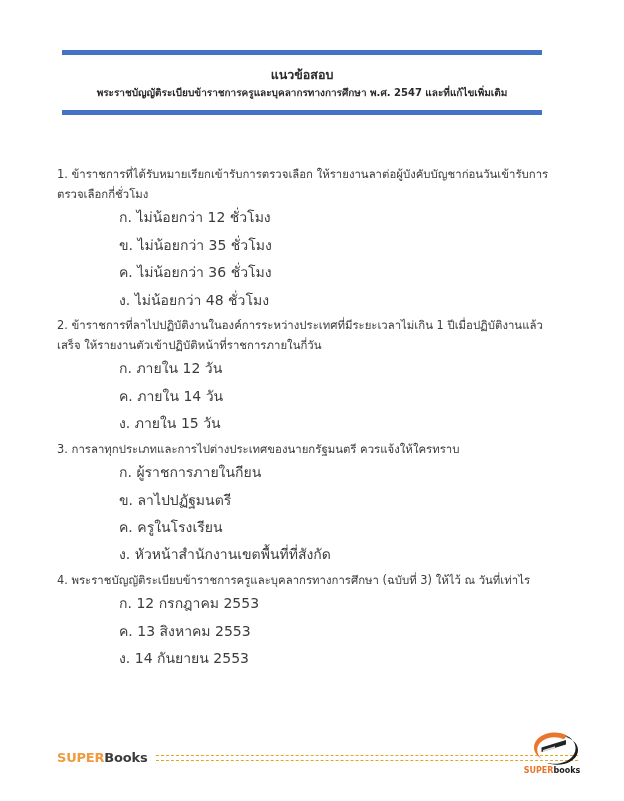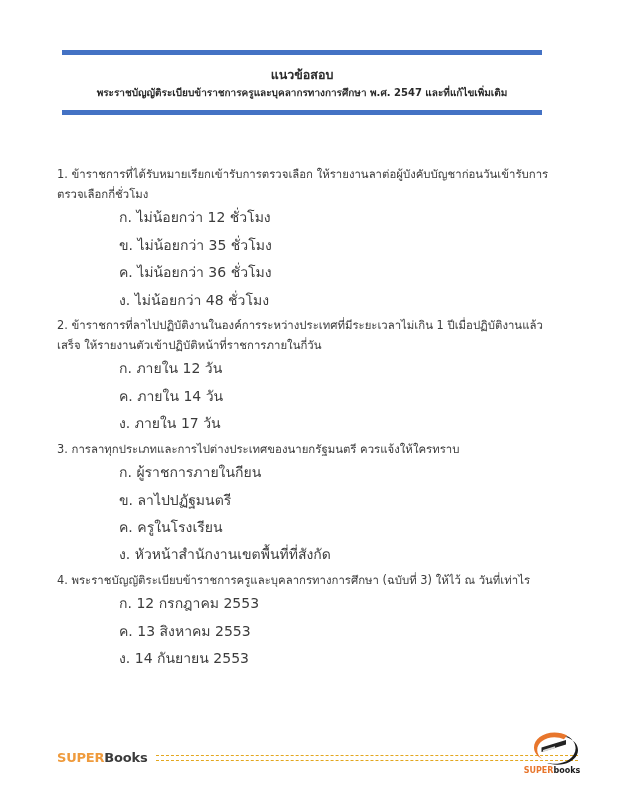--- a/index.html
+++ b/index.html
@@ -155,21 +155,21 @@
         <li class="choice">ค. ไม่น้อยกว่า 36 ชั่วโมง</li>
         <li class="choice">ง. ไม่น้อยกว่า 48 ชั่วโมง</li>
       </ul>
     </div>
 
     <div class="qitem">
       <div class="qtext">2. ข้าราชการที่ลาไปปฏิบัติงานในองค์การระหว่างประเทศที่มีระยะเวลาไม่เกิน 1 ปีเมื่อปฏิบัติงานแล้วเสร็จ ให้รายงานตัวเข้าปฏิบัติหน้าที่ราชการภายในกี่วัน</div>
       <ul class="choices">
         <li class="choice">ก. ภายใน 12 วัน</li>
         <li class="choice">ค. ภายใน 14 วัน</li>
-        <li class="choice">ง. ภายใน 17 วัน</li>
+        <li class="choice">ง. ภายใน 15 วัน</li>
       </ul>
     </div>
 
     <div class="qitem">
       <div class="qtext">3. การลาทุกประเภทและการไปต่างประเทศของนายกรัฐมนตรี ควรแจ้งให้ใครทราบ</div>
       <ul class="choices">
         <li class="choice">ก. ผู้ราชการภายในกียน</li>
         <li class="choice">ข. ลาไปปฏัฐมนตรี</li>
         <li class="choice">ค. ครูในโรงเรียน</li>
         <li class="choice">ง. หัวหน้าสำนักงานเขตพื้นที่ที่สังกัด</li>

